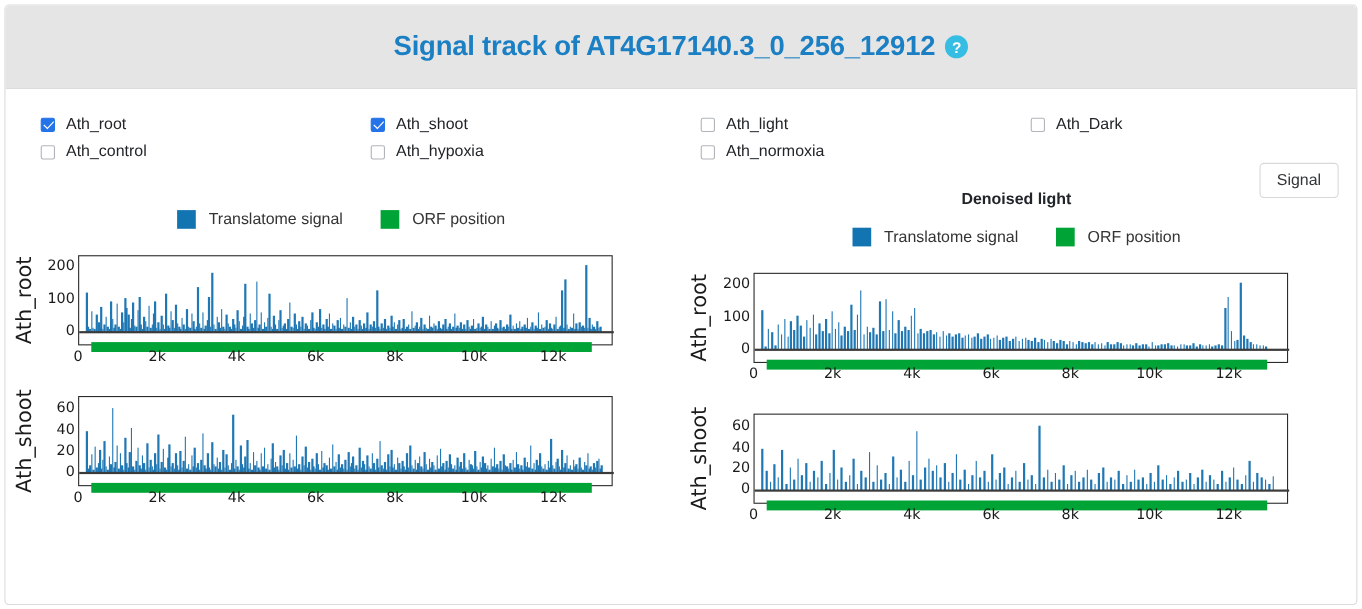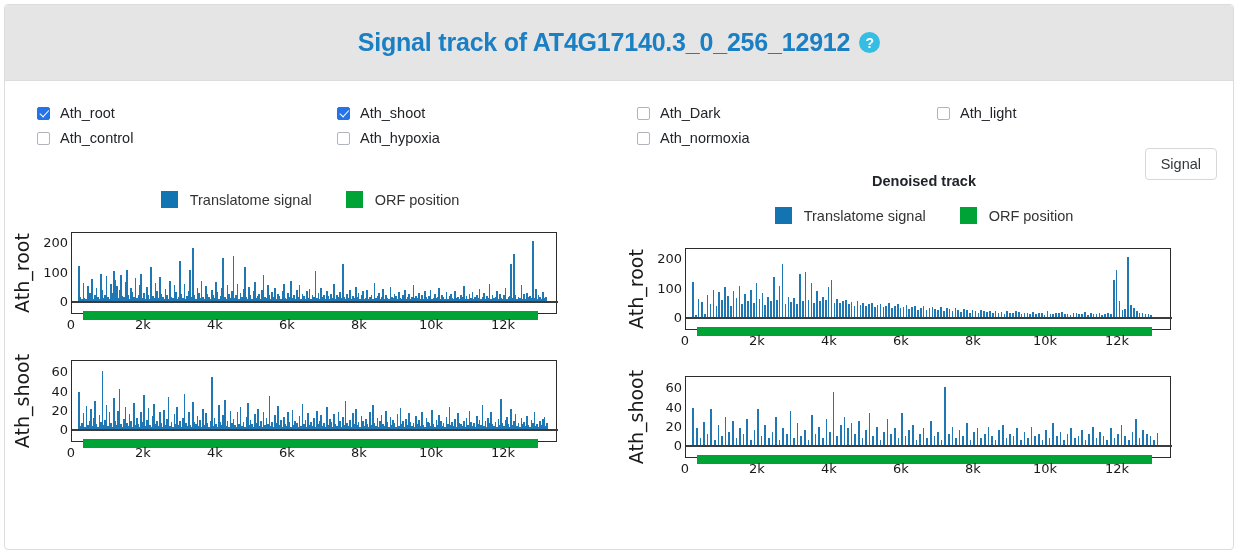--- a/index.html
+++ b/index.html
@@ -257,25 +257,25 @@
           <div class="cb-item">
             <span class="cb-box checked"></span>
             <span class="cb-label">Ath_root</span>
           </div>
           <div class="cb-item">
             <span class="cb-box checked"></span>
             <span class="cb-label">Ath_shoot</span>
           </div>
           <div class="cb-item">
             <span class="cb-box"></span>
-            <span class="cb-label">Ath_Dark</span>
+            <span class="cb-label">Ath_light</span>
           </div>
           <div class="cb-item">
             <span class="cb-box"></span>
-            <span class="cb-label">Ath_light</span>
+            <span class="cb-label">Ath_Dark</span>
           </div>
           <div class="cb-item">
             <span class="cb-box"></span>
             <span class="cb-label">Ath_control</span>
           </div>
           <div class="cb-item">
             <span class="cb-box"></span>
             <span class="cb-label">Ath_hypoxia</span>
           </div>
           <div class="cb-item">
@@ -1000,21 +1000,21 @@
               <div class="xtick" style="left: 72px;">2k</div>
               <div class="xtick" style="left: 144px;">4k</div>
               <div class="xtick" style="left: 216px;">6k</div>
               <div class="xtick" style="left: 288px;">8k</div>
               <div class="xtick" style="left: 360px;">10k</div>
               <div class="xtick" style="left: 432px;">12k</div>
             </div>
           </div>
         </div>
         <div class="column">
-          <div class="col-title">Denoised track</div>
+          <div class="col-title">Denoised light</div>
           <div class="legend">
             <div class="legend-entry">
               <span class="swatch blue" style="background: rgb(18, 117, 177);"></span>
               <span class="legend-text">Translatome signal</span>
             </div>
             <div class="legend-entry">
               <span class="swatch green" style="background: rgb(0, 163, 53);"></span>
               <span class="legend-text">ORF position</span>
             </div>
           </div>

